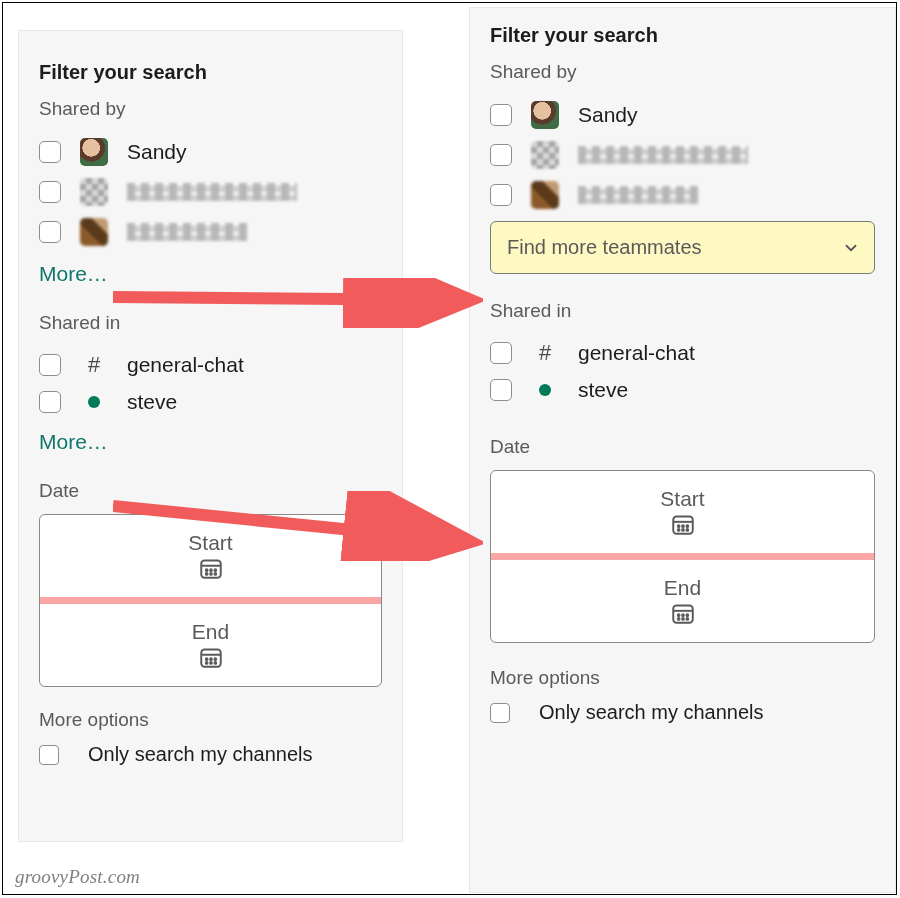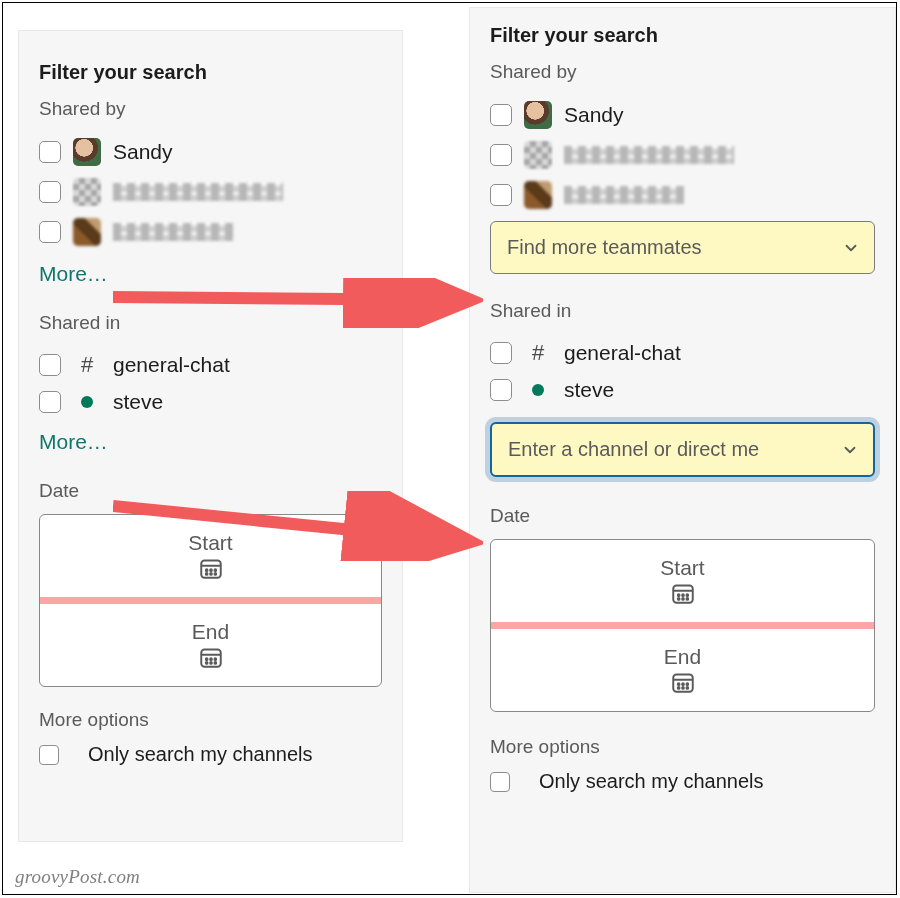--- a/index.html
+++ b/index.html
@@ -40,21 +40,21 @@
     color: #1d1c1d;
   }
   .section-label {
     font-size: 19px;
     color: #5a5a5a;
     margin: 8px 0 12px 0;
   }
   .row {
     display: flex;
     align-items: center;
-    gap: 12px;
+    gap: 19px;
     padding: 6px 0;
   }
   .cb {
     width: 22px; height: 22px;
     border: 1.5px solid #8d8d8d;
     border-radius: 5px;
     background: #fff;
     flex: 0 0 22px;
   }
   .avatar {
@@ -283,26 +283,20 @@
       <span class="cb"></span>
       <span class="hash">#</span>
       <span class="name">general-chat</span>
     </div>
     <div class="row">
       <span class="cb"></span>
       <span class="presence-dot"></span>
       <span class="name">steve</span>
     </div>
 
-    <div class="select-box focused" style="margin-top:14px">
-      <span>Enter a channel or direct me</span>
-      <svg class="chevron" viewBox="0 0 24 24" fill="none" stroke="#5a5a5a" stroke-width="2.4" stroke-linecap="round" stroke-linejoin="round">
-          <polyline points="6 9 12 15 18 9"></polyline>
-        </svg>
-    </div>
 
     <div class="section-label" style="margin-top:28px">Date</div>
 
     <div class="date-box">
       <div class="date-row">
         <span>Start</span>
         <svg class="cal-icon" viewBox="0 0 24 24" fill="none" stroke="currentColor" stroke-width="1.8">
             <rect x="3" y="5" width="18" height="16" rx="3"></rect>
             <path d="M3 10h18"></path>
             <circle cx="8" cy="14" r="0.8" fill="currentColor"></circle>

